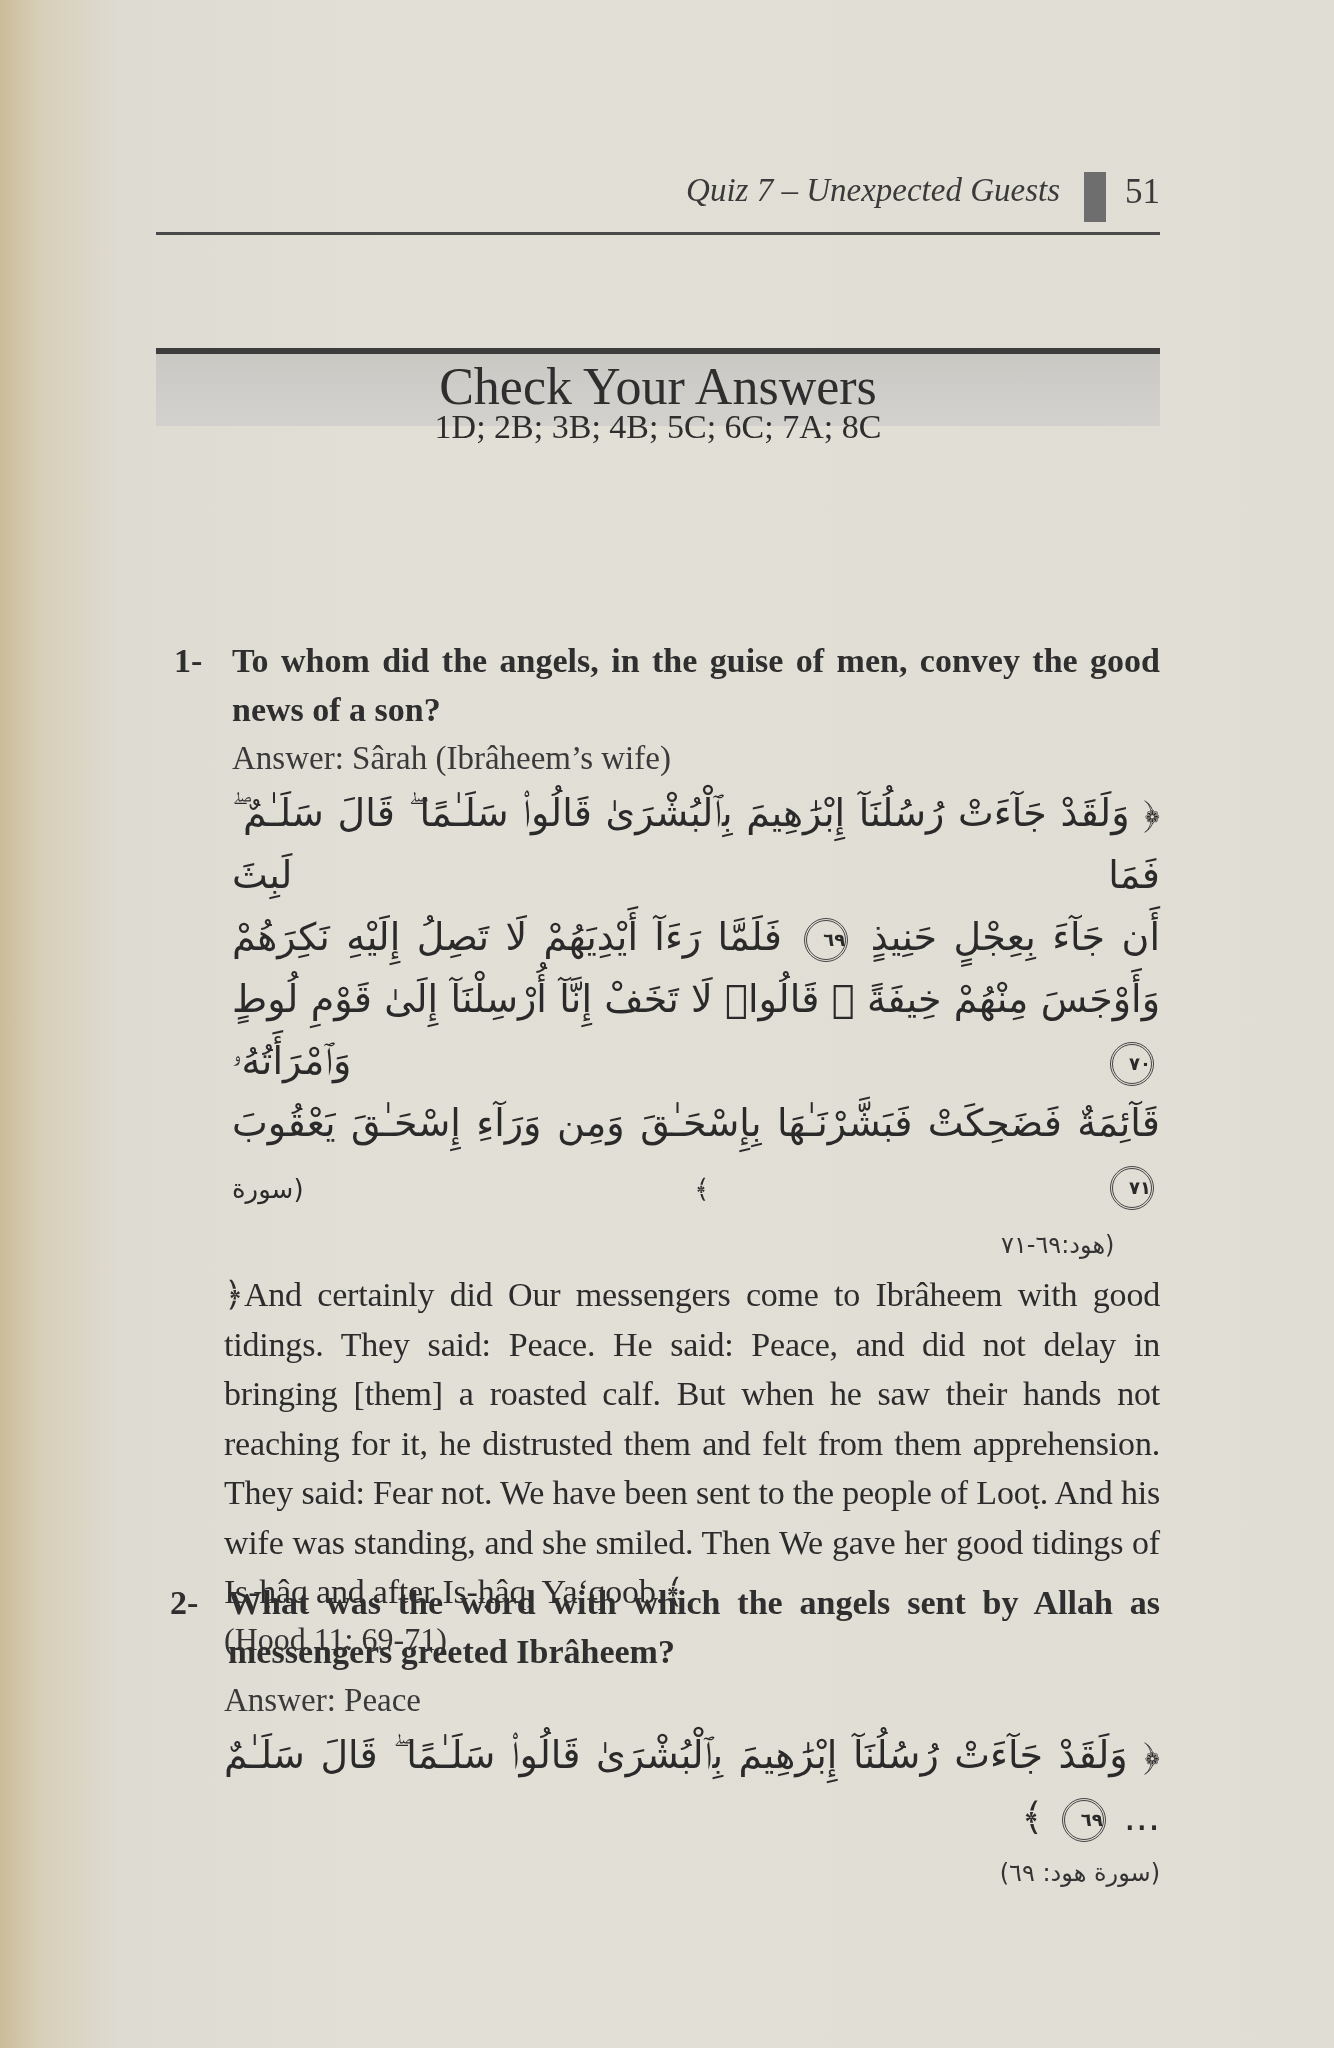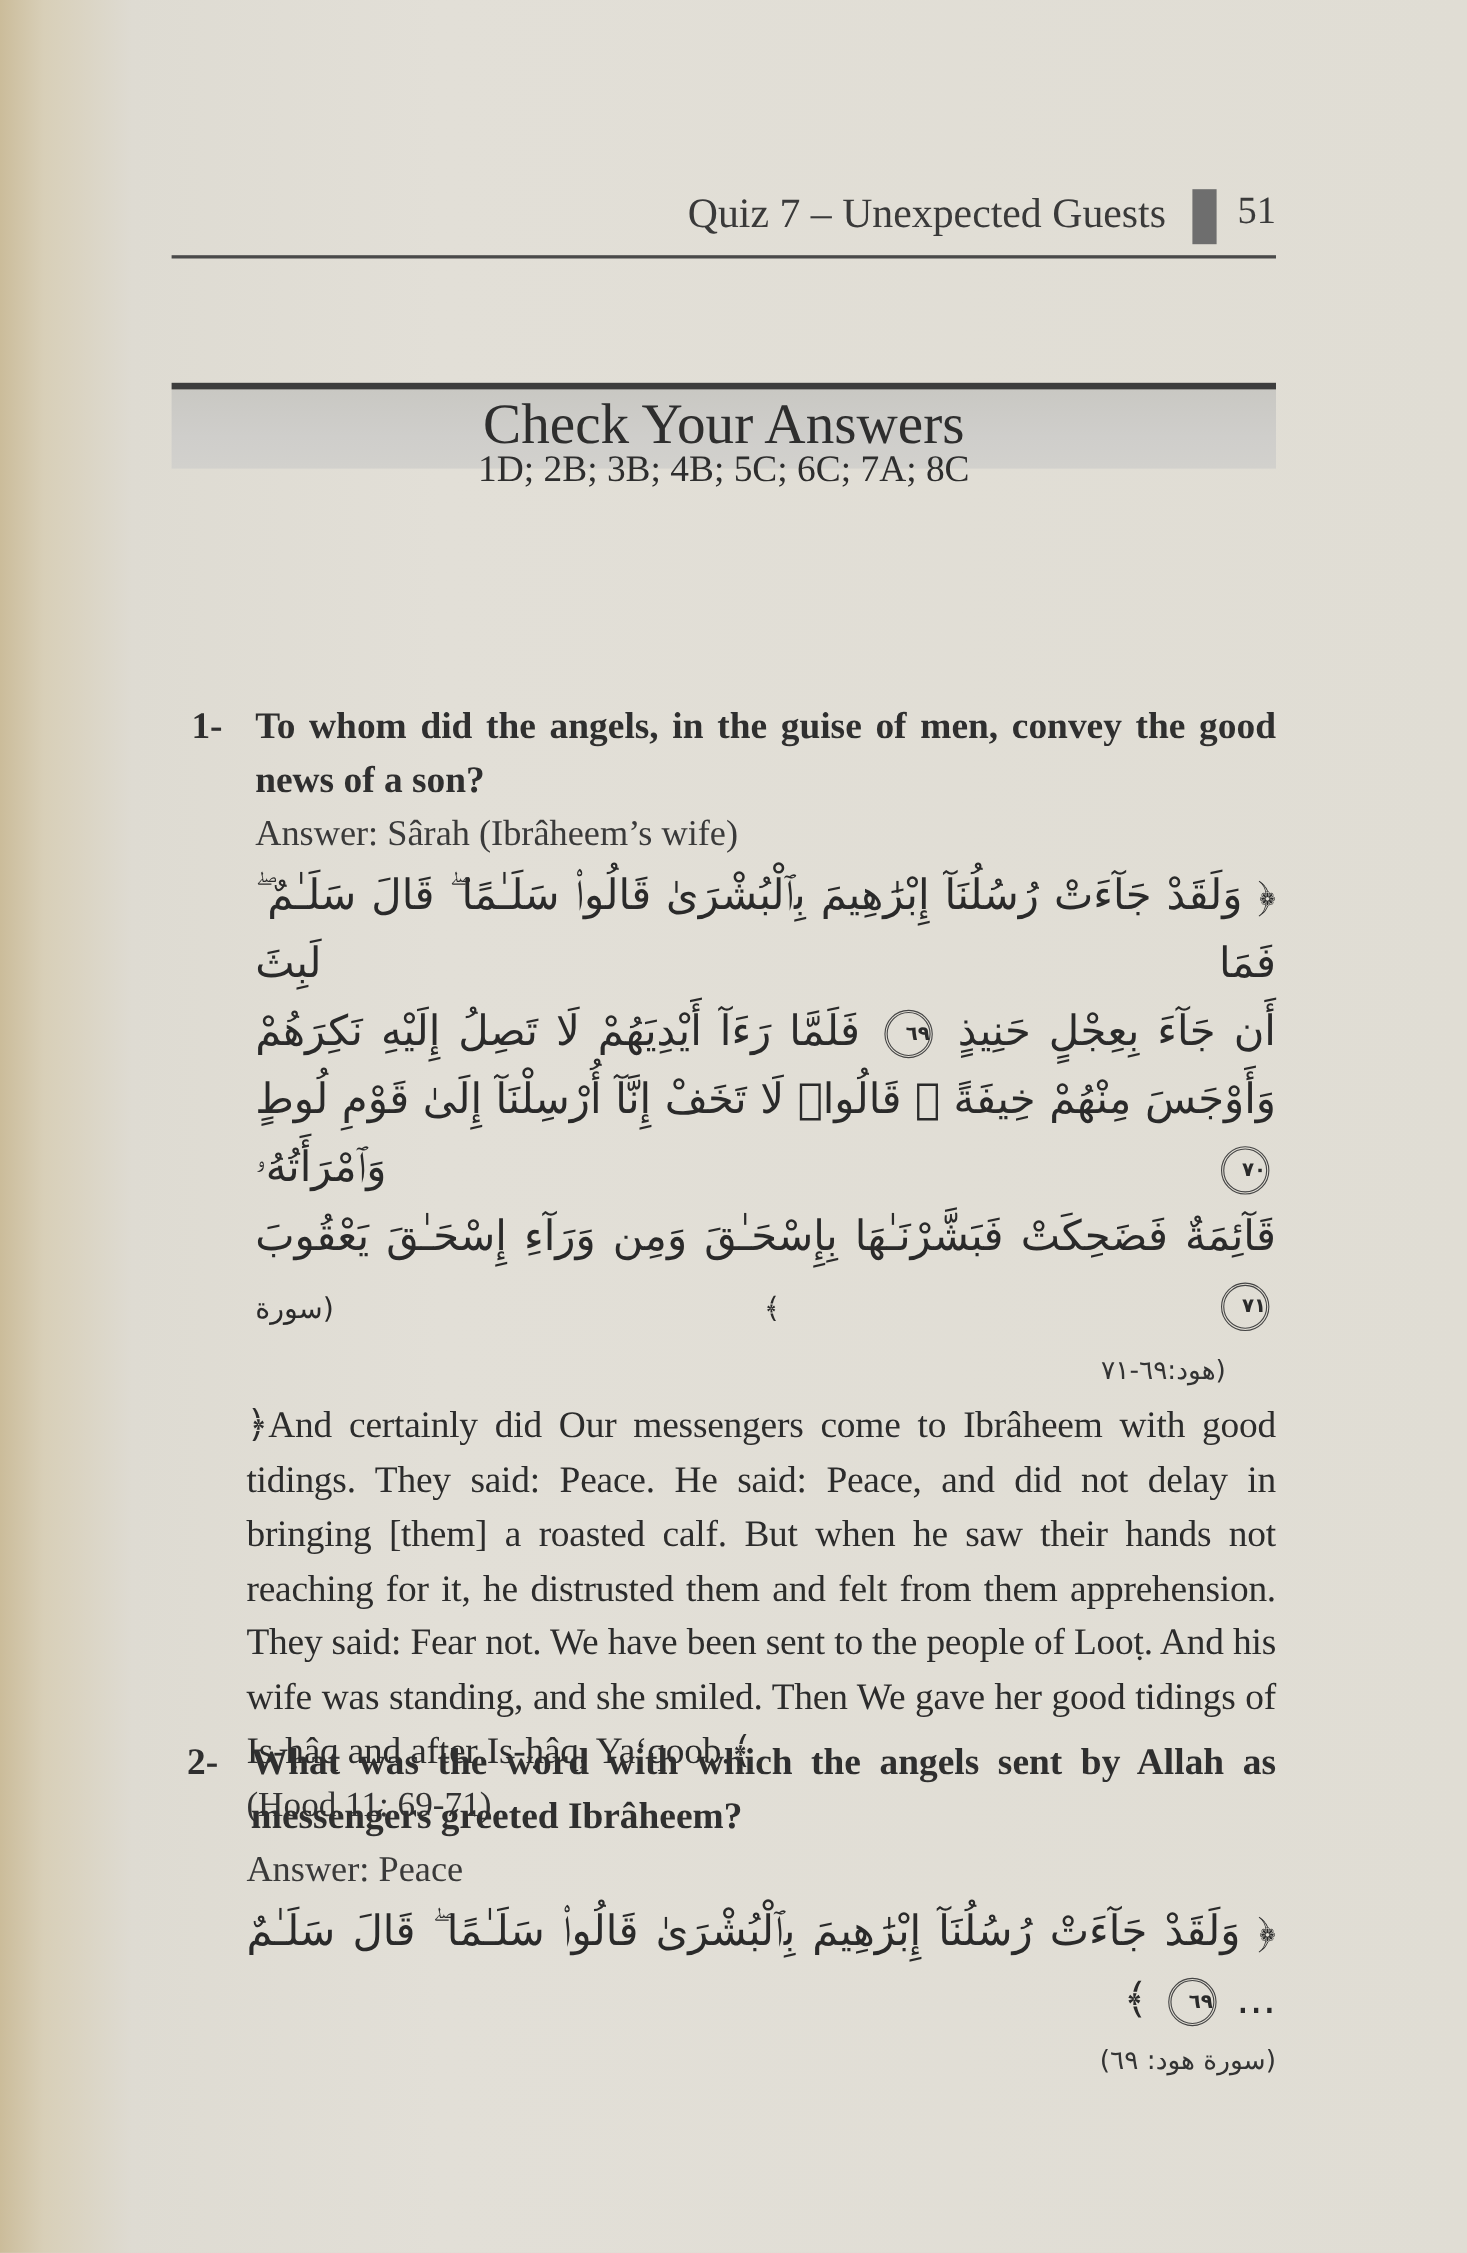--- a/index.html
+++ b/index.html
@@ -13,21 +13,21 @@
   .page {
     position: absolute; left: 0; top: 0; width: 1334px; height: 2048px;
     background: linear-gradient(90deg, #cbbc9a 0px, #d8cfb8 40px, #dedbd2 120px, #e2dfd7 400px, #e0ddd4 1334px);
   }
   .running-header {
     position: absolute; left: 156px; top: 168px; width: 1004px; height: 64px;
     border-bottom: 3px solid #4a4a4a;
   }
   .header-title {
     position: absolute; right: 100px; top: 4px;
-    font-size: 38px; color: #3a3a3a;
+    font-style: italic; font-size: 33px; color: #3a3a3a;
   }
   .header-bar {
     position: absolute; right: 54px; top: 4px; width: 22px; height: 50px; background: #6e6e6e;
   }
   .header-page {
     position: absolute; right: 0px; top: 4px; font-size: 35px; color: #3a3a3a;
   }
   .section-banner {
     position: absolute; left: 156px; width: 1004px; height: 72px;
     border-top: 6px solid #3d3d3d;

